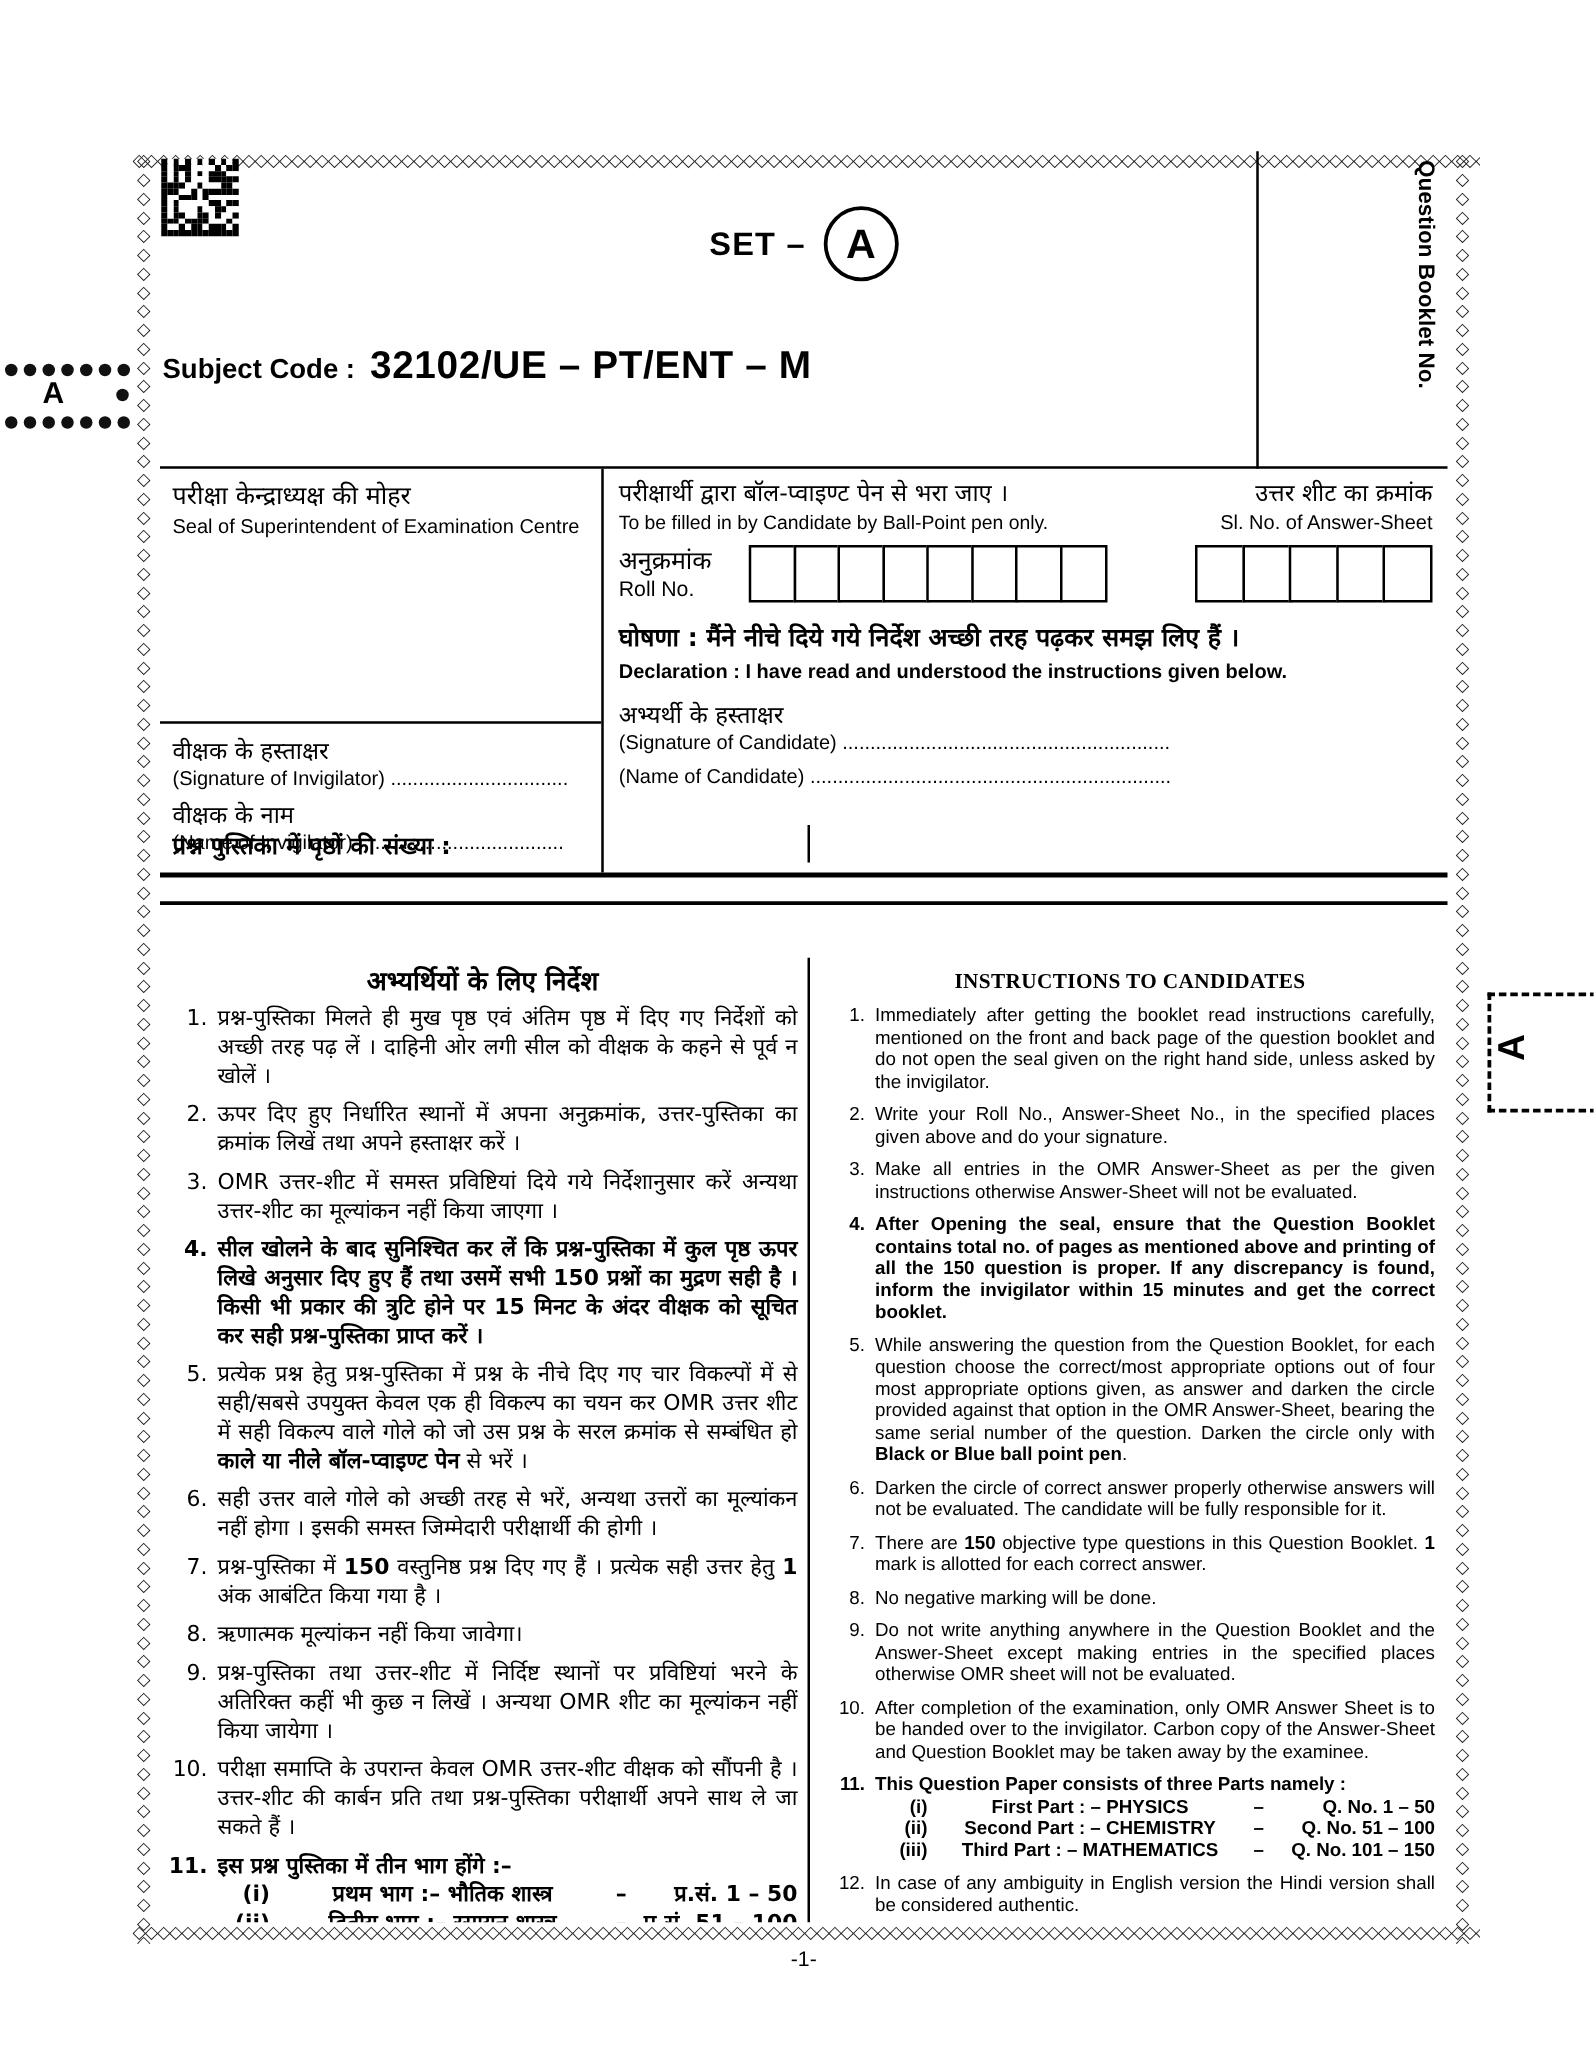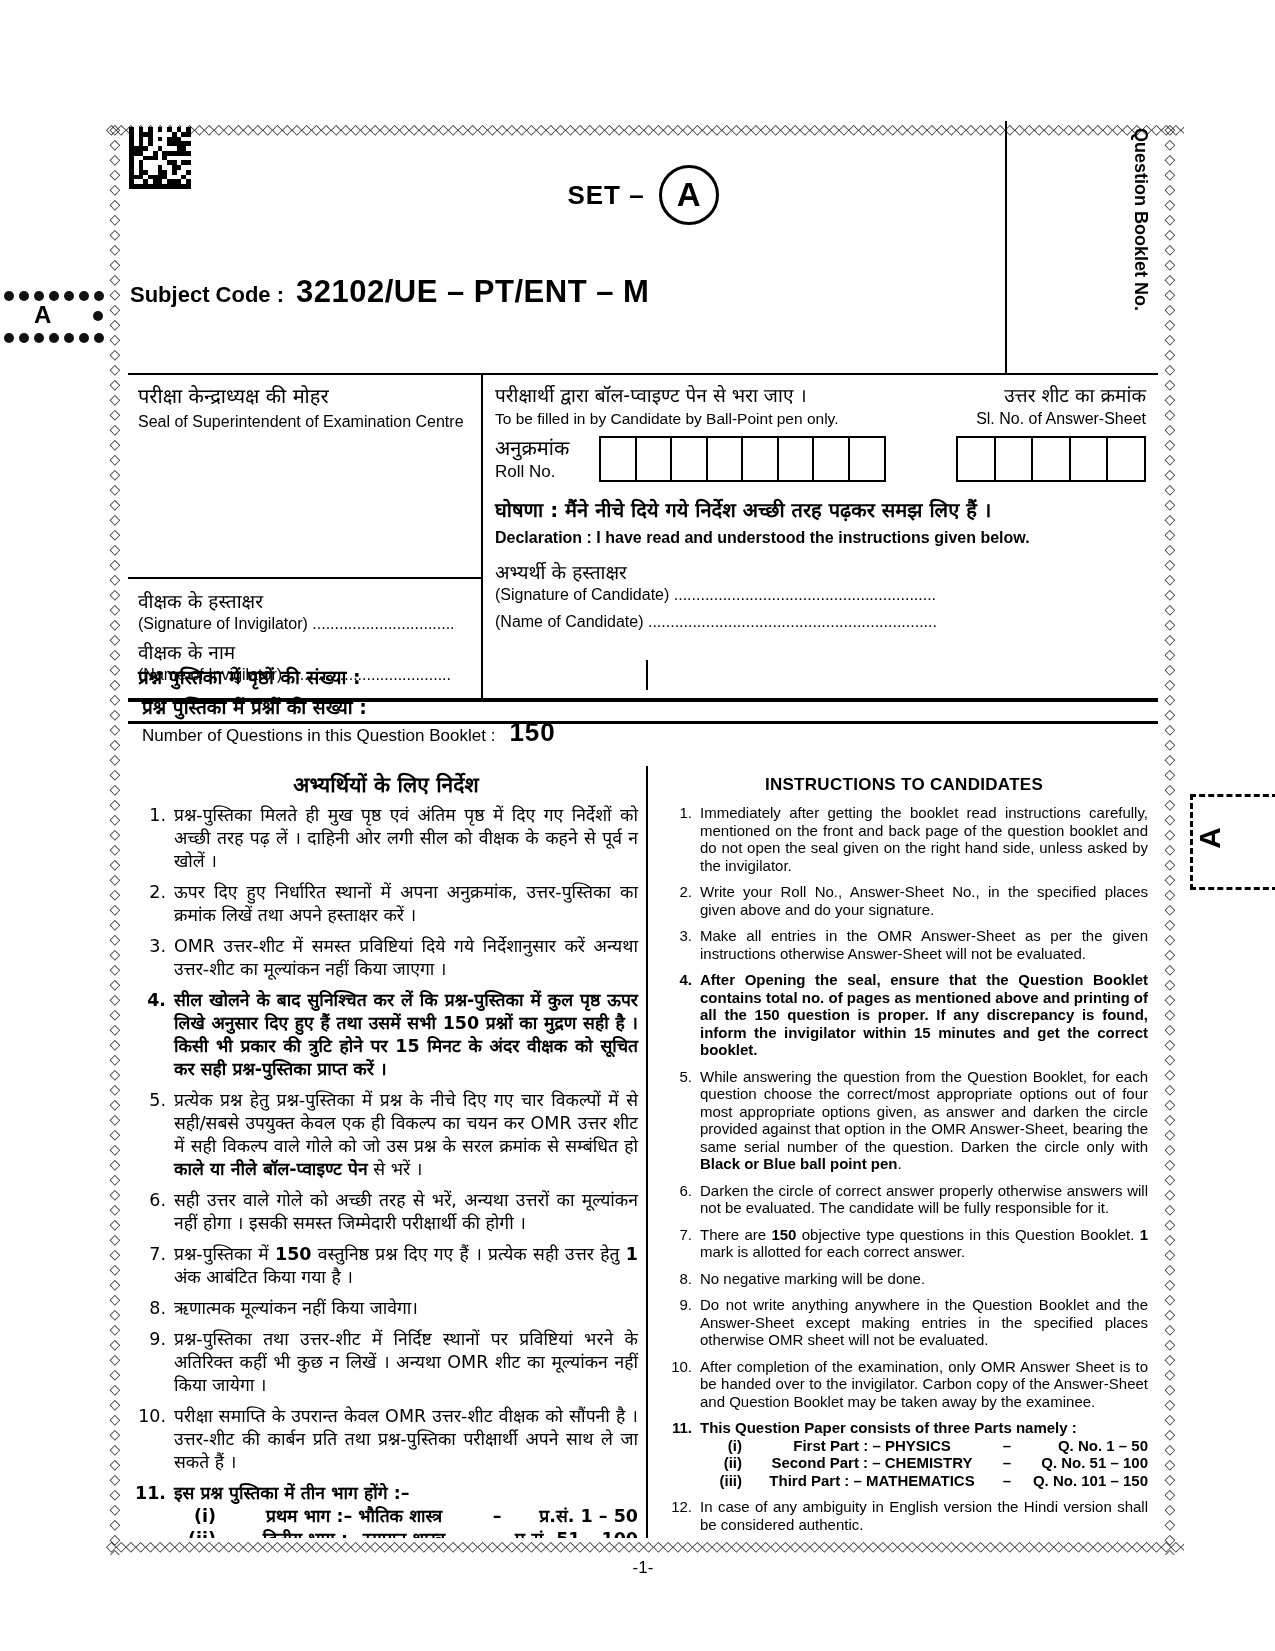--- a/index.html
+++ b/index.html
@@ -79,21 +79,21 @@
   .count-cell.c2{flex:1;padding-left:14px;}
   .count-hi{font-size:19px;font-weight:700;line-height:25px;}
   .count-en{display:flex;align-items:baseline;font-size:17px;line-height:24px;}
   .count-val{font-size:26px;font-weight:700;margin-left:14px;letter-spacing:1px;}
   
   .band-inst{position:absolute;left:128px;top:766px;width:1030px;height:772px;display:flex;overflow:hidden;}
   .inst-col{box-sizing:border-box;overflow:hidden;}
   .inst-col.hi-col{width:520px;border-right:2.5px solid #000;padding:4px 8px 0 6px;}
   .inst-col.en-col{flex:1;padding:6px 10px 0 12px;}
   .inst-title-hi{text-align:center;font-size:21px;font-weight:700;line-height:30px;margin-bottom:4px;}
-  .inst-title-en{text-align:center;font-size:17px;font-weight:700;letter-spacing:.3px;line-height:26px;margin-bottom:6px;}
+  .inst-title-en{text-align:center;font-size:17px;font-weight:700;letter-spacing:.3px;line-height:26px;margin-bottom:6px;font-family:Liberation Serif, serif;}
   .inst-item{display:flex;margin-bottom:9px;}
   .hi-col .inst-item{margin-bottom:8px;}
   .inst-num{width:32px;flex:none;text-align:right;padding-right:8px;}
   .hi-col .inst-num{font-size:17.5px;line-height:23px;}
   .en-col .inst-num{font-size:15px;line-height:17.5px;}
   .inst-body{flex:1;text-align:justify;}
   .hi-col .inst-body{font-size:17.5px;line-height:23px;}
   .en-col .inst-body{font-size:15px;line-height:17.5px;}
   .inst-item.bold .inst-body,.inst-item.bold .inst-num{font-weight:700;}
   .inst-body .b{font-weight:700;}
@@ -386,27 +386,20 @@
           <div class="en">(Name of Candidate) .................................................................</div>
         </div>
       </div>
     </div>
   </div>
 
   <div class="band-counts">
     <div class="count-cell c1">
       <div class="count-hi hi">प्रश्न पुस्तिका में पृष्ठों की संख्या :</div>
     </div>
-    <div class="count-cell c2">
-      <div class="count-hi hi">प्रश्न पुस्तिका में प्रश्नों की संख्या :</div>
-      <div class="count-en">
-        <span>Number of Questions in this Question Booklet :</span>
-        <span class="count-val">150</span>
-      </div>
-    </div>
   </div>
 
   <div class="band-inst">
     <div class="inst-col hi-col hi">
       <div class="inst-title-hi">अभ्यर्थियों के लिए निर्देश</div>
       <div id="inst-hi-list">
           <div class="inst-item">
             <div class="inst-num">1.</div>
             <div class="inst-body"><span>प्रश्न-पुस्तिका मिलते ही मुख पृष्ठ एवं अंतिम पृष्ठ में दिए गए निर्देशों को अच्छी तरह पढ़ लें । दाहिनी ओर लगी सील को वीक्षक के कहने से पूर्व न खोलें ।</span></div>
           </div>

